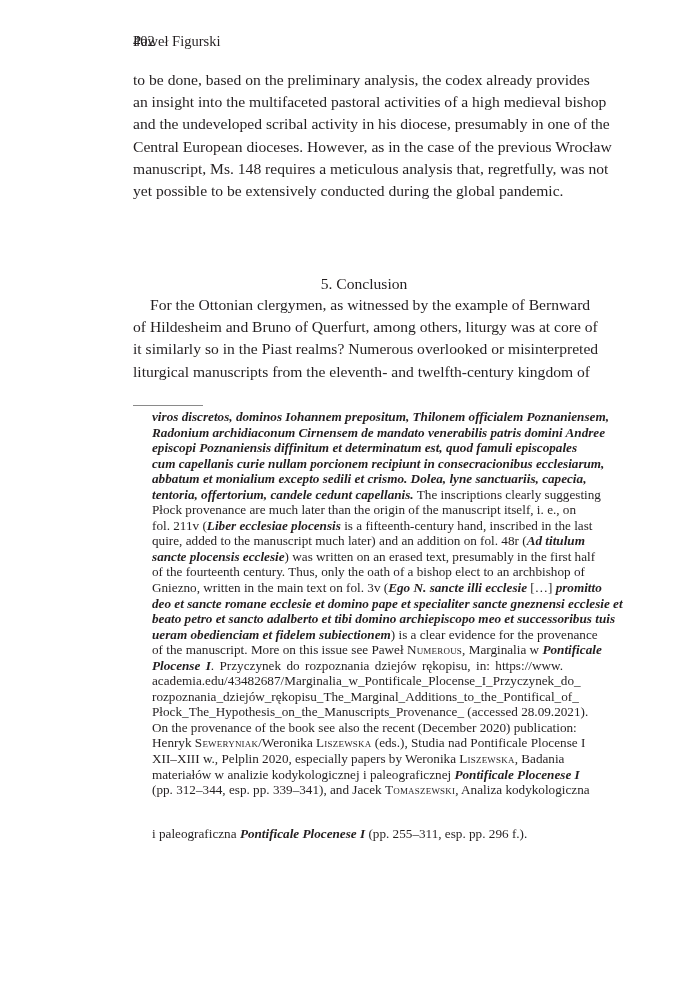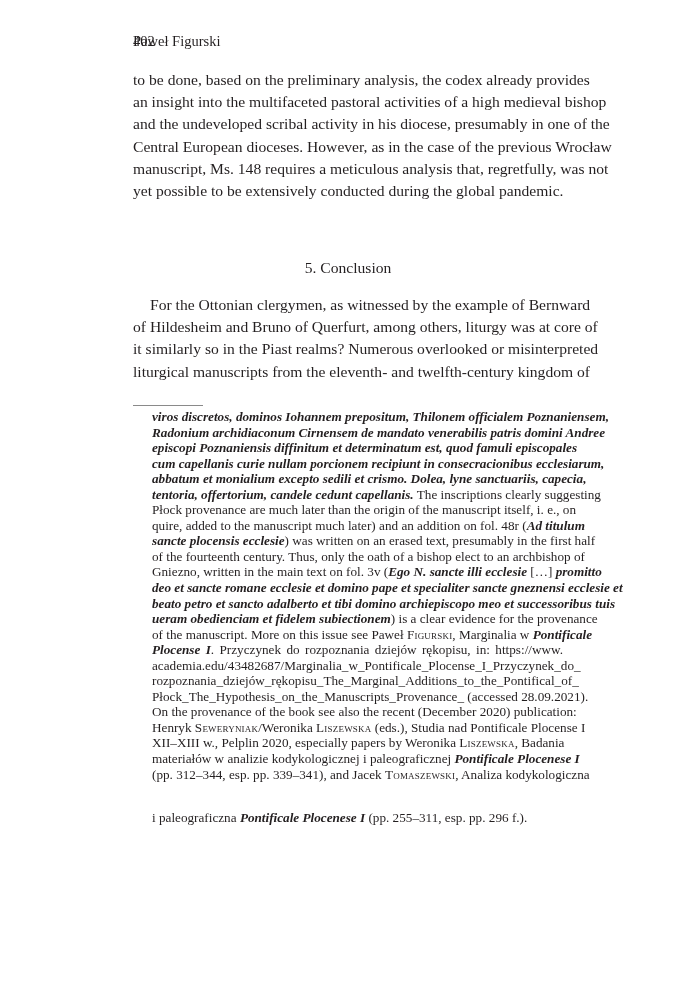--- a/index.html
+++ b/index.html
@@ -8,21 +8,21 @@
   .page { position: absolute; left: 0; top: 0; width: 700px; height: 988px; }
   .running-head { position: absolute; top: 33px; left: 133px; width: 430px; height: 18px;
                   font-size: 14.5px; }
   .page-number { position: absolute; left: 0; top: 0; }
   .author { position: absolute; left: 0; right: 0; top: 0; text-align: left; }
   .body-text { position: absolute; left: 133px; width: 430px; font-size: 15.6px; line-height: 22.2px;
                text-align: justify; margin: 0; }
   .body-text.p1 { top: 69px; }
   .body-text.p2 { top: 294px; text-indent: 17px; }
   .section-heading { position: absolute; top: 259px; left: 133px; width: 430px; text-align: center;
-                     font-size: 15.6px; margin: 0; font-weight: normal; }
+                     font-size: 15.6px; margin: 16px; font-weight: normal; }
   .fn-rule { position: absolute; top: 405px; left: 133px; width: 70px; height: 0;
              border-top: 1px solid #8a8a8a; }
   .footnote { position: absolute; top: 409px; left: 152px; width: 411px; font-size: 13.2px;
               line-height: 15.55px; text-align: justify; margin: 0; }
   .footnote .line { display: block; text-align: justify; text-align-last: justify; white-space: nowrap; }
   .footnote .line.last { text-align-last: left; margin-top: 28px; }
   .footnote i { font-style: italic; font-weight: bold; }
   .sc { font-variant: small-caps; letter-spacing: 0.2px; }
   .body-text .line { display: block; text-align-last: justify; white-space: nowrap; }
   .body-text .line.last { text-align-last: left; }
@@ -58,28 +58,29 @@
   <div class="fn-rule"></div>
 
   <div class="footnote" id="footnote">
       <span class="line"><i>viros discretos, dominos Iohannem prepositum, Thilonem officialem Poznaniensem,</i></span>
       <span class="line"><i>Radonium archidiaconum Cirnensem de mandato venerabilis patris domini Andree</i></span>
       <span class="line"><i>episcopi Poznaniensis diffinitum et determinatum est, quod famuli episcopales</i></span>
       <span class="line"><i>cum capellanis curie nullam porcionem recipiunt in consecracionibus ecclesiarum,</i></span>
       <span class="line"><i>abbatum et monialium excepto sedili et crismo. Dolea, lyne sanctuariis, capecia,</i></span>
       <span class="line"><i>tentoria, offertorium, candele cedunt capellanis.</i><span> The inscriptions clearly suggesting</span></span>
       <span class="line"><span>Płock provenance are much later than the origin of the manuscript itself, i. e., on</span></span>
+      <span class="line"><span>fol. 211v (</span><i>Liber ecclesiae plocensis</i><span> is a fifteenth-century hand, inscribed in the last</span></span>
       <span class="line"><span>quire, added to the manuscript much later) and an addition on fol. 48r (</span><i>Ad titulum</i></span>
       <span class="line"><i>sancte plocensis ecclesie</i><span>) was written on an erased text, presumably in the first half</span></span>
       <span class="line"><span>of the fourteenth century. Thus, only the oath of a bishop elect to an archbishop of</span></span>
       <span class="line"><span>Gniezno, written in the main text on fol. 3v (</span><i>Ego N. sancte illi ecclesie</i><span> […] </span><i>promitto</i></span>
       <span class="line"><i>deo et sancte romane ecclesie et domino pape et specialiter sancte gneznensi ecclesie et</i></span>
       <span class="line"><i>beato petro et sancto adalberto et tibi domino archiepiscopo meo et successoribus tuis</i></span>
       <span class="line"><i>ueram obedienciam et fidelem subiectionem</i><span>) is a clear evidence for the provenance</span></span>
-      <span class="line"><span>of the manuscript. More on this issue see Paweł </span><span class="sc">Figurski</span><span>, Marginalia w </span><i>Pontificale</i></span>
+      <span class="line"><span>of the manuscript. More on this issue see Paweł </span><span class="sc">Numerous</span><span>, Marginalia w </span><i>Pontificale</i></span>
       <span class="line"><i>Plocense I</i><span>. Przyczynek do rozpoznania dziejów rękopisu, in: https://www.</span></span>
       <span class="line"><span>academia.edu/43482687/Marginalia_w_Pontificale_Plocense_I_Przyczynek_do_</span></span>
       <span class="line"><span>rozpoznania_dziejów_rękopisu_The_Marginal_Additions_to_the_Pontifical_of_</span></span>
       <span class="line"><span>Płock_The_Hypothesis_on_the_Manuscripts_Provenance_ (accessed 28.09.2021).</span></span>
       <span class="line"><span>On the provenance of the book see also the recent (December 2020) publication:</span></span>
       <span class="line"><span>Henryk </span><span class="sc">Seweryniak</span><span>/Weronika </span><span class="sc">Liszewska</span><span> (eds.), Studia nad Pontificale Plocense I</span></span>
       <span class="line"><span>XII–XIII w., Pelplin 2020, especially papers by Weronika </span><span class="sc">Liszewska</span><span>, Badania</span></span>
       <span class="line"><span>materiałów w analizie kodykologicznej i paleograficznej </span><i>Pontificale Plocenese I</i></span>
       <span class="line"><span>(pp. 312–344, esp. pp. 339–341), and Jacek </span><span class="sc">Tomaszewski</span><span>, Analiza kodykologiczna</span></span>
       <span class="line last"><span>i paleograficzna </span><i>Pontificale Plocenese I</i><span> (pp. 255–311, esp. pp. 296 f.).</span></span>

